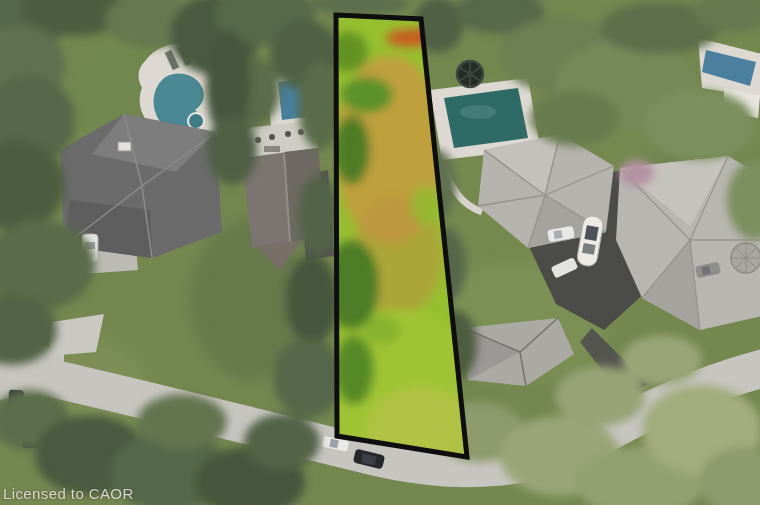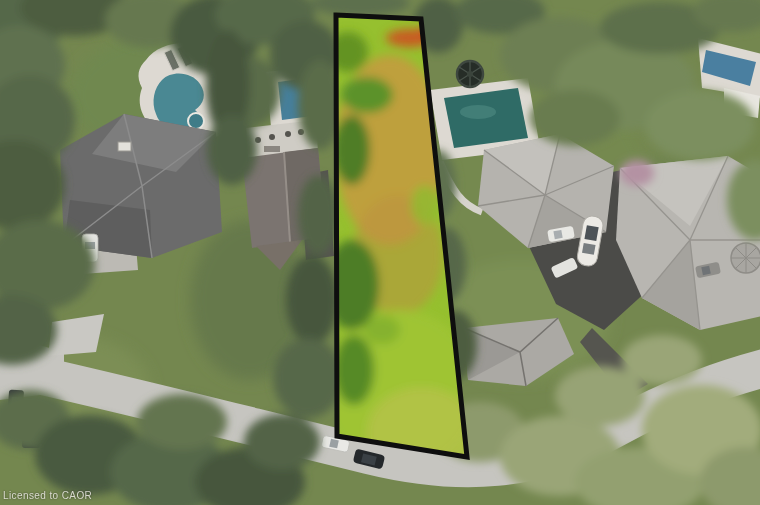--- a/index.html
+++ b/index.html
@@ -1,19 +1,19 @@
 <!DOCTYPE html>
 <html><head>
 <meta charset="utf-8">
 <style>
   html,body{margin:0;padding:0;background:#222;}
   #stage{position:relative;width:760px;height:505px;overflow:hidden;
          font-family:"Liberation Sans", sans-serif;background:#74874f;}
   #stage svg{position:absolute;inset:0;display:block;}
-  #watermark{position:absolute;left:3px;bottom:4px;font-size:10px;line-height:1;
+  #watermark{position:absolute;left:3px;bottom:4px;font-size:15px;line-height:1;
              color:#eceae4;opacity:.85;letter-spacing:.4px;
              text-shadow:0 0 2px rgba(0,0,0,.65);}
 </style>
 </head>
 <body>
 
 <div id="stage">
 <svg viewBox="0 0 760 505" width="760" height="505">
   <defs>
     <clipPath id="lotClip">

